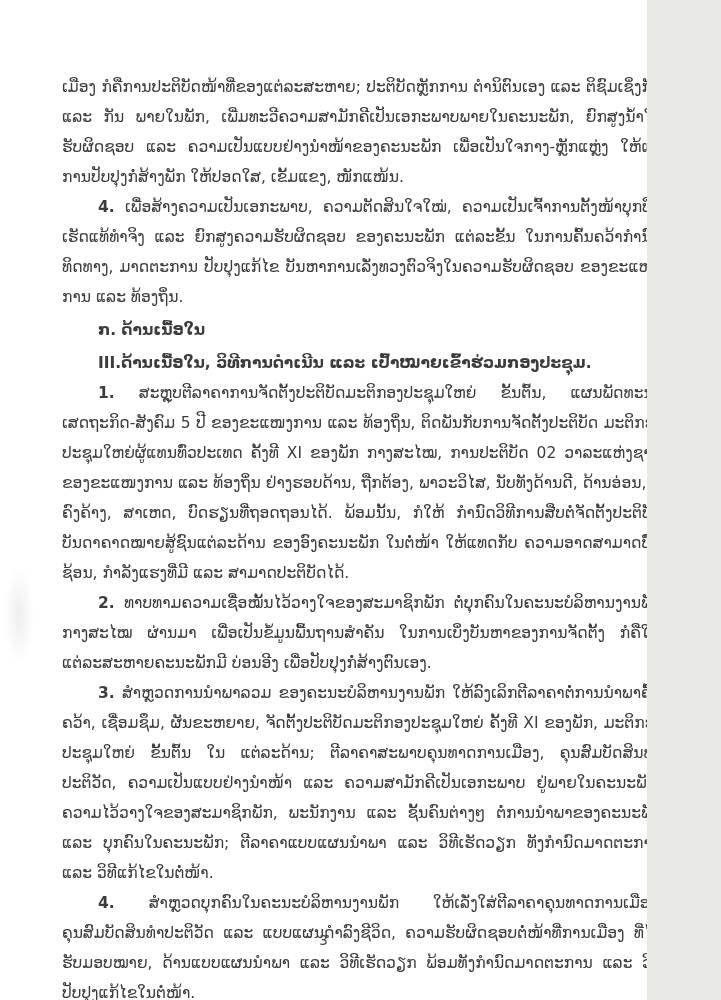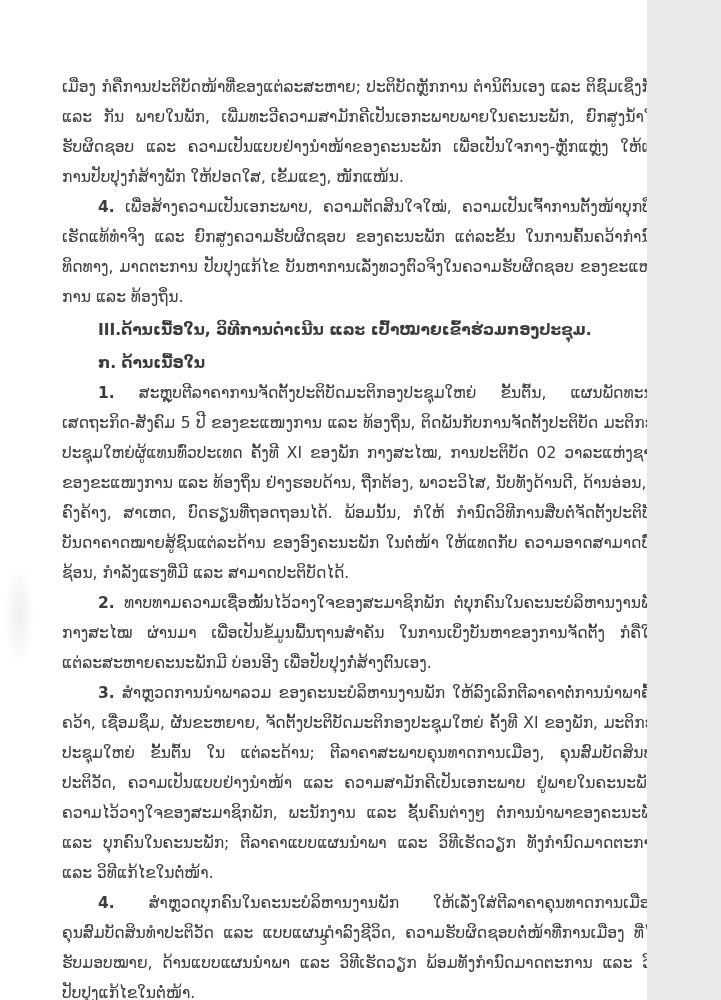--- a/index.html
+++ b/index.html
@@ -47,23 +47,23 @@
 <div class="page">
 
   <div class="smudge"></div>
 
   <div class="textblock">
 
     <p>ເມືອງ ກໍຄືການປະຕິບັດໜ້າທີ່ຂອງແຕ່ລະສະຫາຍ; ປະຕິບັດຫຼັກການ ຕຳນິຕົນເອງ ແລະ ຕິຊົມເຊິ່ງກັນ ແລະ ກັນ ພາຍໃນພັກ, ເພີ່ມທະວີຄວາມສາມັກຄີເປັນເອກະພາບພາຍໃນຄະນະພັກ, ຍົກສູງນ້ຳໃຈຮັບຜິດຊອບ ແລະ ຄວາມເປັນແບບຢ່າງນຳໜ້າຂອງຄະນະພັກ ເພື່ອເປັນໃຈກາງ-ຫຼັກແຫຼ່ງ ໃຫ້ແກ່ການປັບປຸງກໍ່ສ້າງພັກ ໃຫ້ປອດໃສ, ເຂັ້ມແຂງ, ໜັກແໜ້ນ.</p>
 
     <p class="ind"><b class="lead">4.</b><span> ເພື່ອສ້າງຄວາມເປັນເອກະພາບ, ຄວາມຕັດສິນໃຈໃໝ່, ຄວາມເປັນເຈົ້າການຕັ້ງໜ້າບຸກບືນເຮັດແທ້ທຳຈິງ ແລະ ຍົກສູງຄວາມຮັບຜິດຊອບ ຂອງຄະນະພັກ ແຕ່ລະຂັ້ນ ໃນການຄົ້ນຄວ້າກຳນົດທິດທາງ, ມາດຕະການ ປັບປຸງແກ້ໄຂ ບັນຫາການເລັ່ງທວງຕົວຈິງໃນຄວາມຮັບຜິດຊອບ ຂອງຂະແໜງການ ແລະ ທ້ອງຖິ່ນ.</span></p>
 
+    <p class="heading">ກ. ດ້ານເນື້ອໃນ</p>
+
     <p class="heading">III.ດ້ານເນື້ອໃນ, ວິທີການດຳເນີນ ແລະ ເປົ້າໝາຍເຂົ້າຮ່ວມກອງປະຊຸມ.</p>
-
-    <p class="heading">ກ. ດ້ານເນື້ອໃນ</p>
 
     <p class="ind"><b class="lead">1.</b><span> ສະຫຼຸບຕີລາຄາການຈັດຕັ້ງປະຕິບັດມະຕິກອງປະຊຸມໃຫຍ່ ຂັ້ນຕົ້ນ, ແຜນພັດທະນາເສດຖະກິດ-ສັງຄົມ 5 ປີ ຂອງຂະແໜງການ ແລະ ທ້ອງຖິ່ນ, ຕິດພັນກັບການຈັດຕັ້ງປະຕິບັດ ມະຕິກອງປະຊຸມໃຫຍ່ຜູ້ແທນທົ່ວປະເທດ ຄັ້ງທີ XI ຂອງພັກ ກາງສະໄໝ, ການປະຕິບັດ 02 ວາລະແຫ່ງຊາດ ຂອງຂະແໜງການ ແລະ ທ້ອງຖິ່ນ ຢ່າງຮອບດ້ານ, ຖືກຕ້ອງ, ພາວະວິໄສ, ນັບທັງດ້ານດີ, ດ້ານອ່ອນ, ຂໍ້ຄົງຄ້າງ, ສາເຫດ, ບົດຮຽນທີ່ຖອດຖອນໄດ້. ພ້ອມນັ້ນ, ກໍໃຫ້ ກຳນົດວິທີການສືບຕໍ່ຈັດຕັ້ງປະຕິບັດບັນດາຄາດໝາຍສູ້ຊົນແຕ່ລະດ້ານ ຂອງອົງຄະນະພັກ ໃນຕໍ່ໜ້າ ໃຫ້ແທດກັບ ຄວາມອາດສາມາດບົ່ມຊ້ອນ, ກຳລັງແຮງທີ່ມີ ແລະ ສາມາດປະຕິບັດໄດ້.</span></p>
 
     <p class="ind"><b class="lead">2.</b><span> ທາບທາມຄວາມເຊື່ອໝັ້ນໄວ້ວາງໃຈຂອງສະມາຊິກພັກ ຕໍ່ບຸກຄົນໃນຄະນະບໍລິຫານງານພັກ ກາງສະໄໝ ຜ່ານມາ ເພື່ອເປັນຂໍ້ມູນພື້ນຖານສຳຄັນ ໃນການເບິ່ງບັນຫາຂອງການຈັດຕັ້ງ ກໍຄືໃຫ້ແຕ່ລະສະຫາຍຄະນະພັກມີ ບ່ອນອີງ ເພື່ອປັບປຸງກໍ່ສ້າງຕົນເອງ.</span></p>
 
     <p class="ind"><b class="lead">3.</b><span> ສຳຫຼວດການນຳພາລວມ ຂອງຄະນະບໍລິຫານງານພັກ ໃຫ້ລົງເລິກຕີລາຄາຕໍ່ການນຳພາຄົ້ນຄວ້າ, ເຊື່ອມຊຶມ, ຜັນຂະຫຍາຍ, ຈັດຕັ້ງປະຕິບັດມະຕິກອງປະຊຸມໃຫຍ່ ຄັ້ງທີ XI ຂອງພັກ, ມະຕິກອງປະຊຸມໃຫຍ່ ຂັ້ນຕົ້ນ ໃນ ແຕ່ລະດ້ານ; ຕີລາຄາສະພາບຄຸນທາດການເມືອງ, ຄຸນສົມບັດສິນທຳປະຕິວັດ, ຄວາມເປັນແບບຢ່າງນຳໜ້າ ແລະ ຄວາມສາມັກຄີເປັນເອກະພາບ ຢູ່ພາຍໃນຄະນະພັກ, ຄວາມໄວ້ວາງໃຈຂອງສະມາຊິກພັກ, ພະນັກງານ ແລະ ຊັ້ນຄົນຕ່າງໆ ຕໍ່ການນຳພາຂອງຄະນະພັກ ແລະ ບຸກຄົນໃນຄະນະພັກ; ຕີລາຄາແບບແຜນນຳພາ ແລະ ວິທີເຮັດວຽກ ທັງກຳນົດມາດຕະການ ແລະ ວິທີແກ້ໄຂໃນຕໍ່ໜ້າ.</span></p>
 
     <p class="ind"><b class="lead">4.</b><span> ສຳຫຼວດບຸກຄົນໃນຄະນະບໍລິຫານງານພັກ ໃຫ້ເລັ່ງໃສ່ຕີລາຄາຄຸນທາດການເມືອງ, ຄຸນສົມບັດສິນທຳປະຕິວັດ ແລະ ແບບແຜນດຳລົງຊີວິດ, ຄວາມຮັບຜິດຊອບຕໍ່ໜ້າທີ່ການເມືອງ ທີ່ໄດ້ຮັບມອບໝາຍ, ດ້ານແບບແຜນນຳພາ ແລະ ວິທີເຮັດວຽກ ພ້ອມທັງກຳນົດມາດຕະການ ແລະ ວິທີປັບປຸງແກ້ໄຂໃນຕໍ່ໜ້າ.</span></p>
 
   </div>

